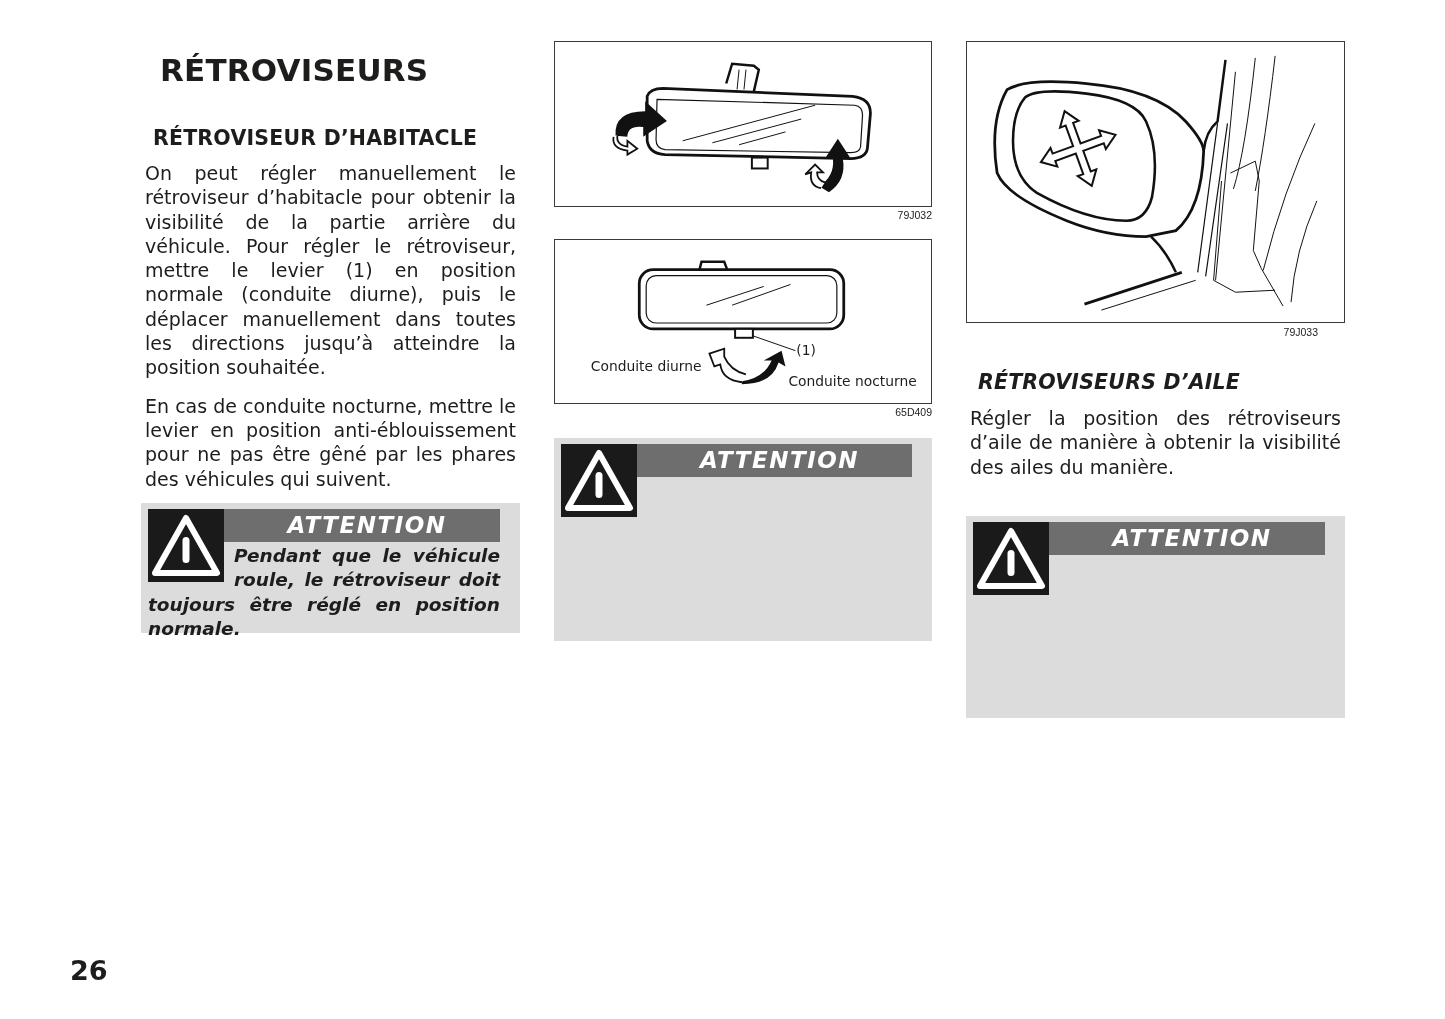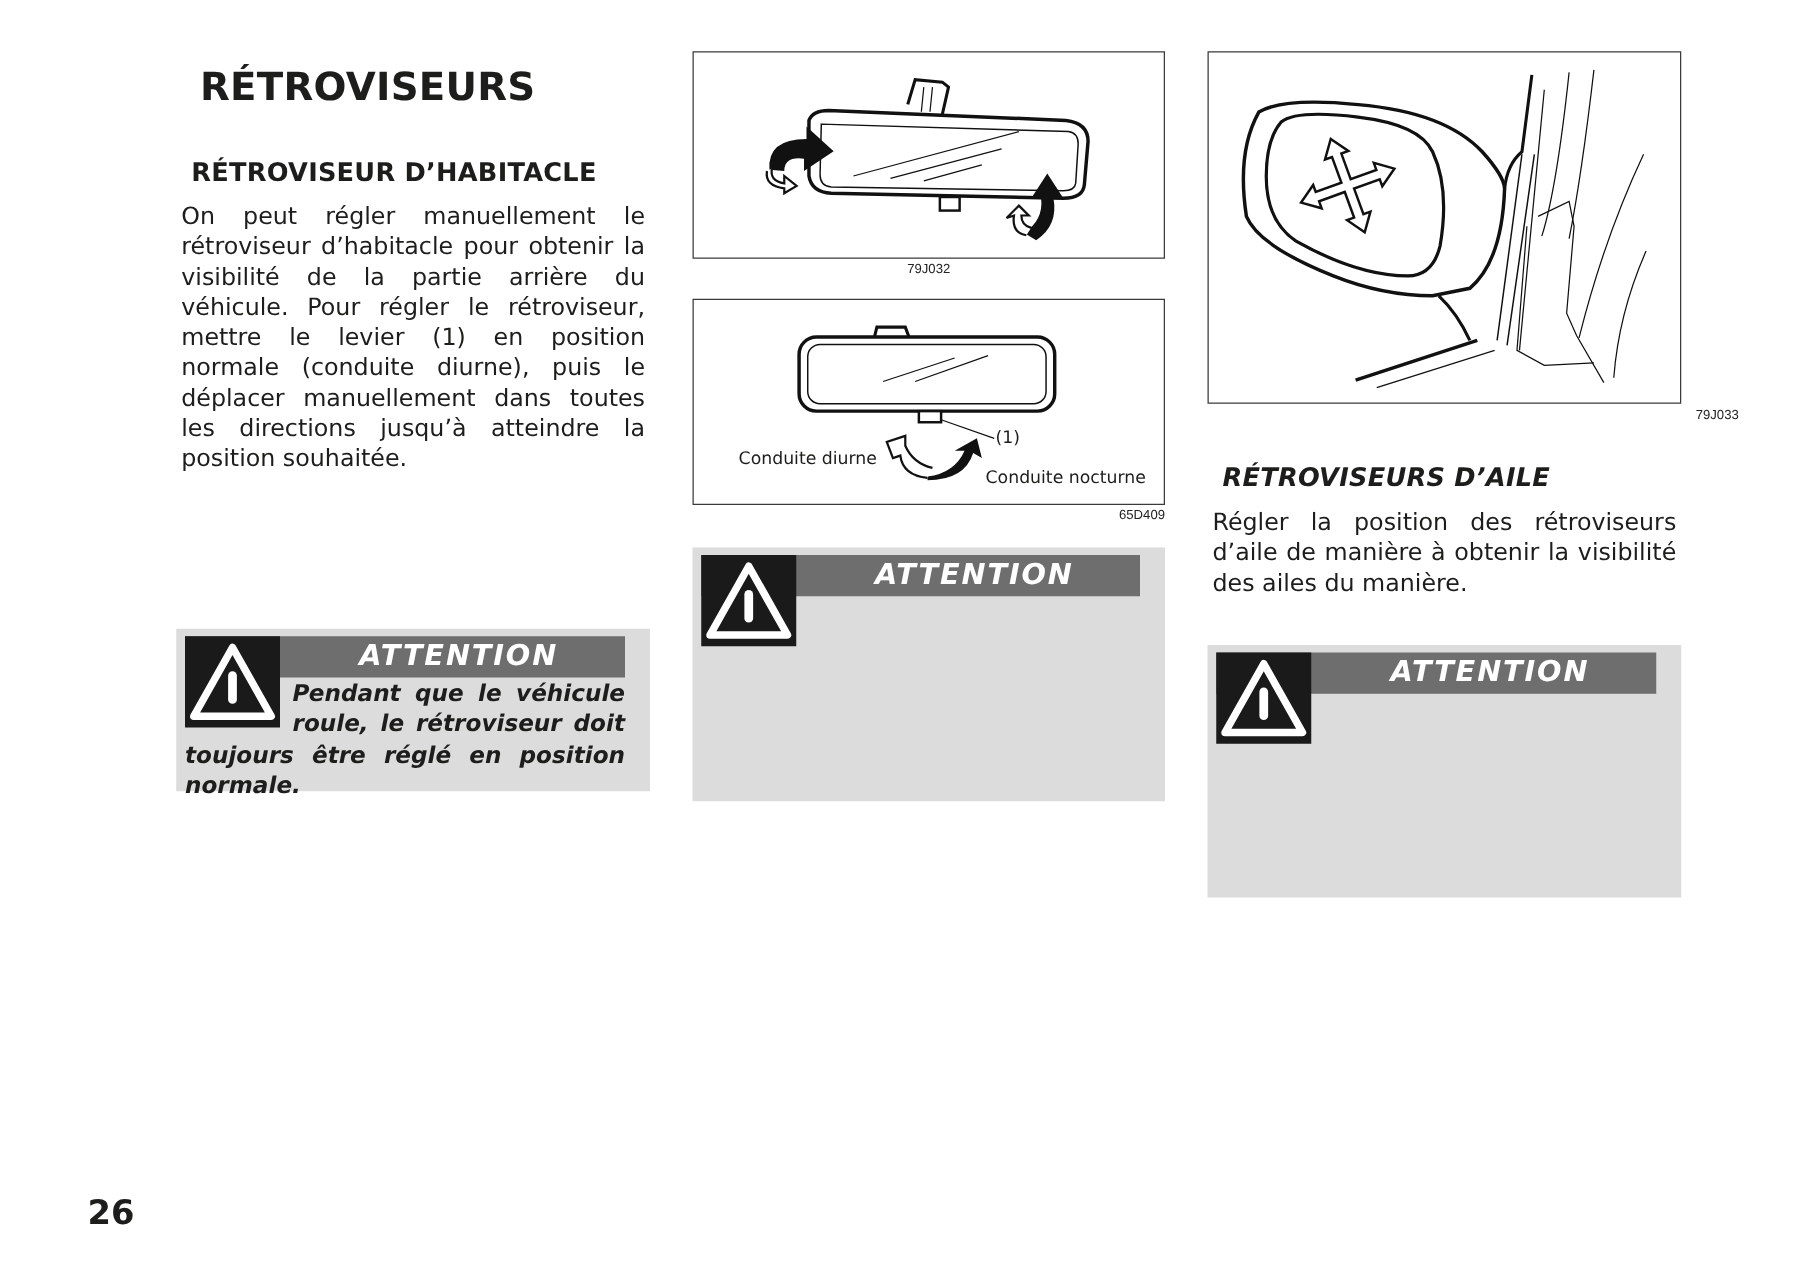--- a/index.html
+++ b/index.html
@@ -26,20 +26,21 @@
 </style>
 </head>
 <body>
 
 <h1 class="abs title">RÉTROVISEURS</h1>
 
 <section class="abs" style="left:141px; top:114px; width:379px;">
   <h2 class="h2" style="margin-bottom:11px;">RÉTROVISEUR D’HABITACLE</h2>
   <div class="body-text">
     <p>On peut régler manuellement le rétroviseur d’habitacle pour obtenir la visibilité de la partie arrière du véhicule. Pour régler le rétroviseur, mettre le levier (1) en position normale (conduite diurne), puis le déplacer manuellement dans toutes les directions jusqu’à atteindre la position souhaitée.</p>
+    <p>En cas de conduite nocturne, mettre le levier en position anti-éblouissement pour ne pas être gêné par les phares des véhicules qui suivent.</p>
   </div>
 </section>
 
 <div class="abs warn" style="left:141px; top:503px; width:379px; height:130px;">
   <div class="warn-icon">
     <svg viewBox="0 0 76 73">
       <path d="M38 9 L69 64 L7 64 Z" fill="none" stroke="#fff" stroke-width="6" stroke-linejoin="round"></path>
       <rect x="34.5" y="28" width="7" height="26" rx="3.5" fill="#fff"></rect>
     </svg>
   </div>
@@ -61,21 +62,21 @@
 
     <rect x="198" y="117" width="16" height="11" fill="#fff" stroke="#111" stroke-width="2"></rect>
 
     <path d="M60 95 Q58 70 90 70 L90 60 L112 80 L88 96 L88 86 Q72 84 72 96 Z" fill="#111"></path>
     <path d="M62 94 Q60 104 72 106 L72 100 L82 108 L72 114 L72 110 Q56 108 58 96" fill="#fff" stroke="#111" stroke-width="1.8"></path>
 
     <path d="M276 152 Q294 140 290 118 L298 118 L285 98 L272 118 L280 118 Q282 136 266 146 Z" fill="#111"></path>
     <path d="M268 148 Q256 146 258 132 L252 134 L262 124 L270 132 L264 132 Q264 140 272 142" fill="#fff" stroke="#111" stroke-width="1.8"></path>
   </svg>
 </div>
-<div class="abs figcode" style="left:554px; top:209px; width:378px;text-align:center;">79J032</div>
+<div class="abs figcode" style="left:554px; top:209px; width:378px;">79J032</div>
 
 <div class="abs fig" style="left:554px; top:239px; width:378px; height:165px;">
   <svg viewBox="0 0 378 165">
     <path d="M145 30 L147 22 L170 22 L173 30" fill="#fff" stroke="#111" stroke-width="2.5"></path>
     <rect x="84" y="30" width="207" height="60" rx="14" fill="#fff" stroke="#111" stroke-width="2.8"></rect>
     <rect x="91" y="36" width="193" height="48" rx="10" fill="none" stroke="#111" stroke-width="1.2"></rect>
     <line x1="152" y1="66" x2="210" y2="47" stroke="#111" stroke-width="1"></line>
     <line x1="178" y1="66" x2="237" y2="45" stroke="#111" stroke-width="1"></line>
     <rect x="181" y="90" width="18" height="9" fill="#fff" stroke="#111" stroke-width="2"></rect>
     <line x1="199" y1="97" x2="242" y2="112" stroke="#111" stroke-width="1"></line>
@@ -117,21 +118,21 @@
     <path d="M262 82 L240 236" stroke="#111" stroke-width="1.2"></path>
     <path d="M270 30 L250 240" stroke="#111" stroke-width="1"></path>
     <path d="M290 16 Q280 110 268 148" fill="none" stroke="#111" stroke-width="1"></path>
     <path d="M310 14 Q300 100 290 150" fill="none" stroke="#111" stroke-width="1"></path>
     <path d="M265 132 L290 120 L294 140 L288 210 L296 228 L318 266" fill="none" stroke="#111" stroke-width="1"></path>
     <path d="M256 140 L248 240 L270 252 L310 250" fill="none" stroke="#111" stroke-width="1"></path>
     <path d="M350 82 Q318 150 298 230" fill="none" stroke="#111" stroke-width="1"></path>
     <path d="M352 160 Q330 210 326 262" fill="none" stroke="#111" stroke-width="1"></path>
   </svg>
 </div>
-<div class="abs figcode" style="left:1012px; top:326px; width:379px;">79J033</div>
+<div class="abs figcode" style="left:939px; top:326px; width:379px;">79J033</div>
 
 <section class="abs" style="left:966px; top:358px; width:379px;">
   <h2 class="h2" style="margin-bottom:12px;font-style:italic;">RÉTROVISEURS D’AILE</h2>
   <div class="body-text">
     <p>Régler la position des rétroviseurs d’aile de manière à obtenir la visibilité des ailes du manière.</p>
   </div>
 </section>
 
 <div class="abs warn" style="left:966px; top:516px; width:379px; height:202px;">
   <div class="warn-icon">

